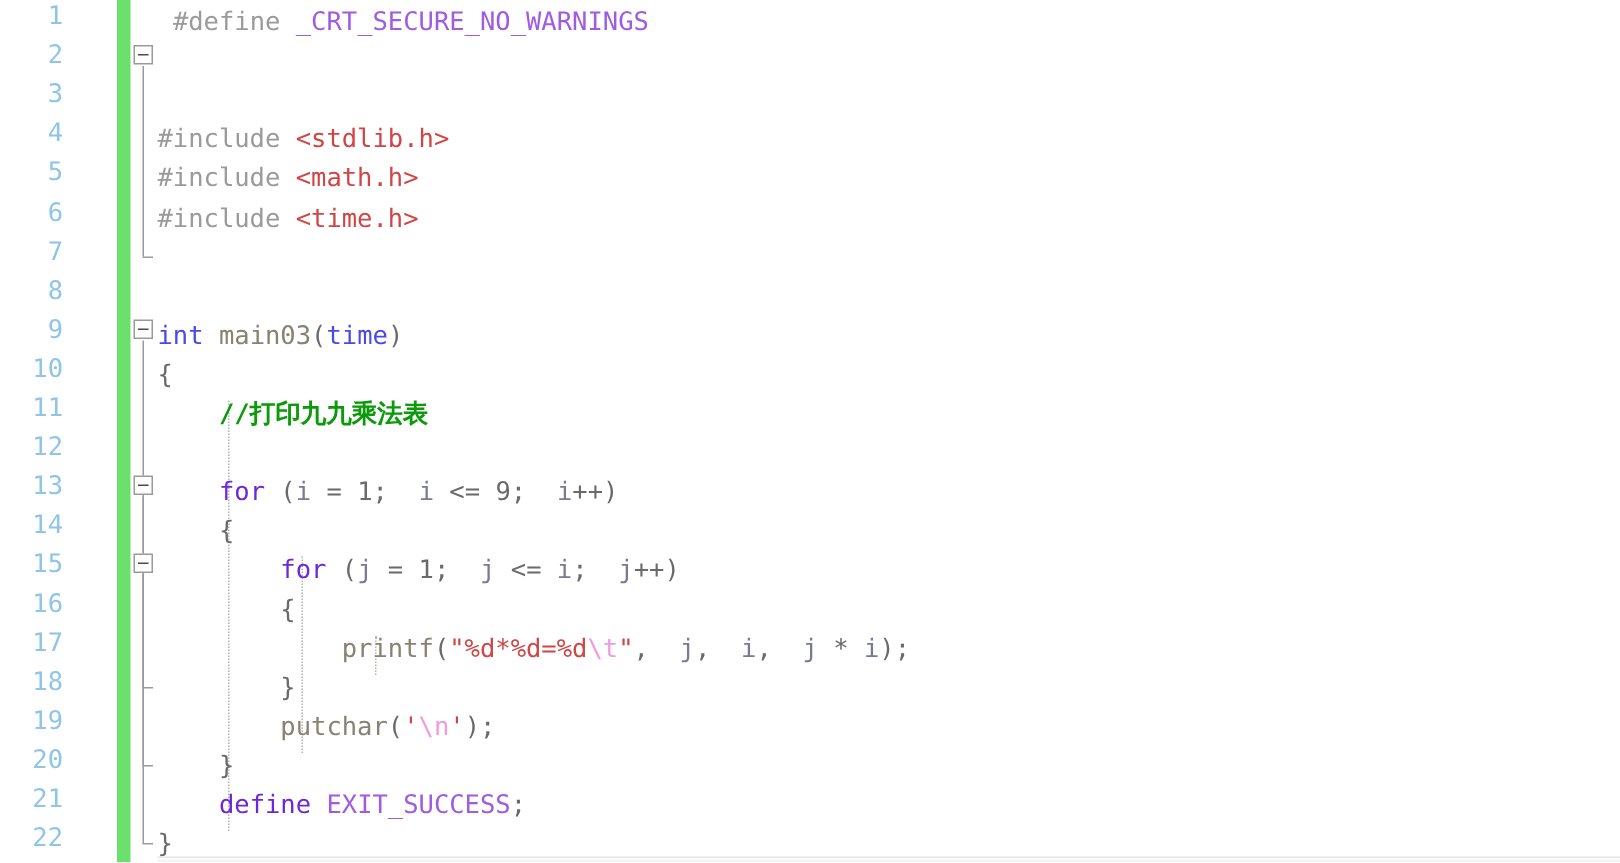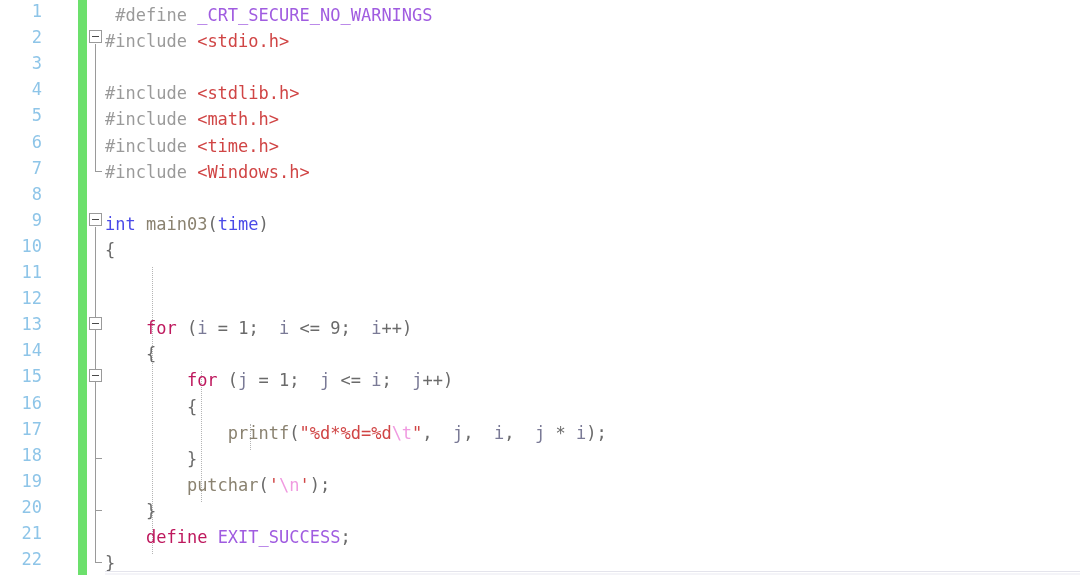--- a/index.html
+++ b/index.html
@@ -131,21 +131,21 @@
   }
 
   
   .t-plain    { color: #6a6a6a; }
   .t-pre      { color: #9a9a9a; }
   .t-macro    { color: #a05ce0; }
   .t-include  { color: #d04545; }
   .t-string   { color: #d04545; }
   .t-escape   { color: #f09ae0; }
   .t-keyword  { color: #4a4ae8; }
-  .t-control  { color: #be185d; }
+  .t-control  { color: #6d28d9; }
   .t-func     { color: #8a8270; }
   .t-ident    { color: #7a7a96; }
   .t-number   { color: #6a6a6a; }
   .t-punct    { color: #6a6a6a; }
   .t-comment  { color: #0a9a0a; font-family: "DejaVu Sans", sans-serif; font-weight: bold; }
   .t-brace    { color: #6a6a6a; }
 </style>
 </head>
 <body>
 
@@ -191,28 +191,27 @@
       <div class="fold-box" style="left: 2px; top: 369.4px;"></div>
       <div class="fold-vline" style="left: 8px; top: 383.4px; height: 74.482px;"></div>
       <div class="fold-endtick" style="left: 8px; top: 457.882px; width: 7px;"></div>
     </div>
 
   <div class="code" id="codearea">
       <div class="indent-guide" style="left: 47.04px; top: 263px; height: 287.1px;"></div>
       <div class="indent-guide" style="left: 96.08px; top: 367.4px; height: 130.5px;"></div>
       <div class="indent-guide" style="left: 145.12px; top: 419.6px; height: 26.1px;"></div>
       <div class="line" style="top: -2px;"><span class="t-plain"> </span><span class="t-pre">#define</span><span class="t-plain"> </span><span class="t-macro">_CRT_SECURE_NO_WARNINGS</span></div>
-      <div class="line" style="top: 24.1px;"><span class="t-pre">#include</span><span class="t-plain"> </span><span class="t-include">&lt;stdio.h&gt;</span></div>
       <div class="line" style="top: 76.3px;"><span class="t-pre">#include</span><span class="t-plain"> </span><span class="t-include">&lt;stdlib.h&gt;</span></div>
       <div class="line" style="top: 102.4px;"><span class="t-pre">#include</span><span class="t-plain"> </span><span class="t-include">&lt;math.h&gt;</span></div>
       <div class="line" style="top: 128.5px;"><span class="t-pre">#include</span><span class="t-plain"> </span><span class="t-include">&lt;time.h&gt;</span></div>
-      <div class="line" style="top: 154.6px;"><span class="t-pre">#include</span><span class="t-plain"> </span><span class="t-include">&lt;Windows.h&gt;</span></div>
       <div class="line" style="top: 180.7px;"></div>
       <div class="line" style="top: 206.8px;"><span class="t-keyword">int</span><span class="t-plain"> </span><span class="t-func">main03</span><span class="t-punct">(</span><span class="t-keyword">time</span><span class="t-punct">)</span></div>
       <div class="line" style="top: 232.9px;"><span class="t-brace">{</span></div>
+      <div class="line" style="top: 259px;"><span class="t-plain">    </span><span class="t-comment">//打印九九乘法表</span></div>
       <div class="line" style="top: 311.2px;"><span class="t-plain">    </span><span class="t-control">for</span><span class="t-punct"> (</span><span class="t-ident">i</span><span class="t-punct"> = </span><span class="t-number">1</span><span class="t-punct">;  </span><span class="t-ident">i</span><span class="t-punct"> &lt;= </span><span class="t-number">9</span><span class="t-punct">;  </span><span class="t-ident">i</span><span class="t-punct">++)</span></div>
       <div class="line" style="top: 337.3px;"><span class="t-plain">    </span><span class="t-brace">{</span></div>
       <div class="line" style="top: 363.4px;"><span class="t-plain">        </span><span class="t-control">for</span><span class="t-punct"> (</span><span class="t-ident">j</span><span class="t-punct"> = </span><span class="t-number">1</span><span class="t-punct">;  </span><span class="t-ident">j</span><span class="t-punct"> &lt;= </span><span class="t-ident">i</span><span class="t-punct">;  </span><span class="t-ident">j</span><span class="t-punct">++)</span></div>
       <div class="line" style="top: 389.5px;"><span class="t-plain">        </span><span class="t-brace">{</span></div>
       <div class="line" style="top: 415.6px;"><span class="t-plain">            </span><span class="t-func">printf</span><span class="t-punct">(</span><span class="t-string">"%d*%d=%d</span><span class="t-escape">\t</span><span class="t-string">"</span><span class="t-punct">,  </span><span class="t-ident">j</span><span class="t-punct">,  </span><span class="t-ident">i</span><span class="t-punct">,  </span><span class="t-ident">j</span><span class="t-punct"> * </span><span class="t-ident">i</span><span class="t-punct">);</span></div>
       <div class="line" style="top: 441.7px;"><span class="t-plain">        </span><span class="t-brace">}</span></div>
       <div class="line" style="top: 467.8px;"><span class="t-plain">        </span><span class="t-func">putchar</span><span class="t-punct">(</span><span class="t-string">'</span><span class="t-escape">\n</span><span class="t-string">'</span><span class="t-punct">);</span></div>
       <div class="line" style="top: 493.9px;"><span class="t-plain">    </span><span class="t-brace">}</span></div>
       <div class="line" style="top: 520px;"><span class="t-plain">    </span><span class="t-control">define</span><span class="t-plain"> </span><span class="t-macro">EXIT_SUCCESS</span><span class="t-punct">;</span></div>
       <div class="line" style="top: 546.1px;"><span class="t-brace">}</span></div>

